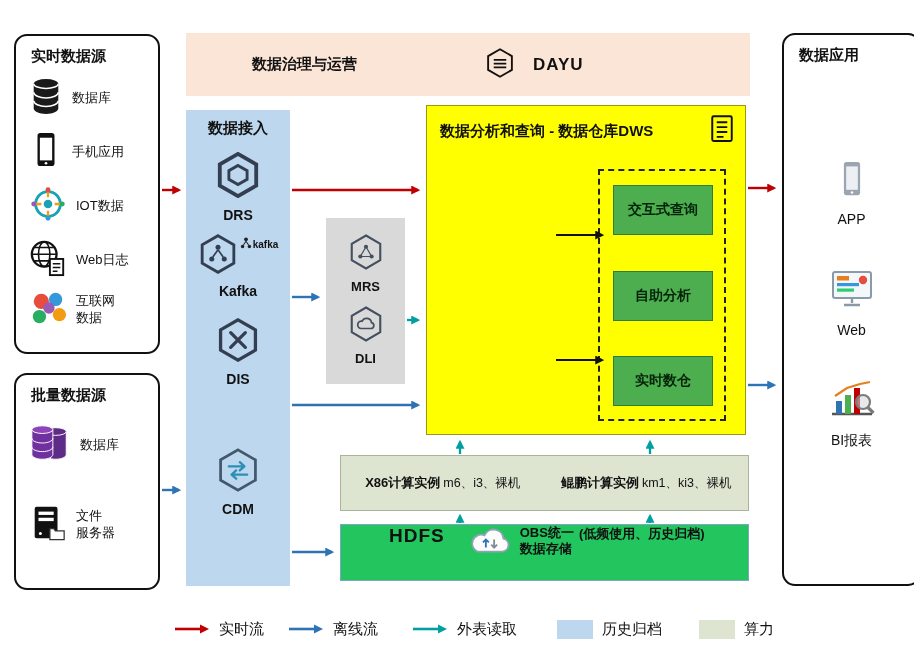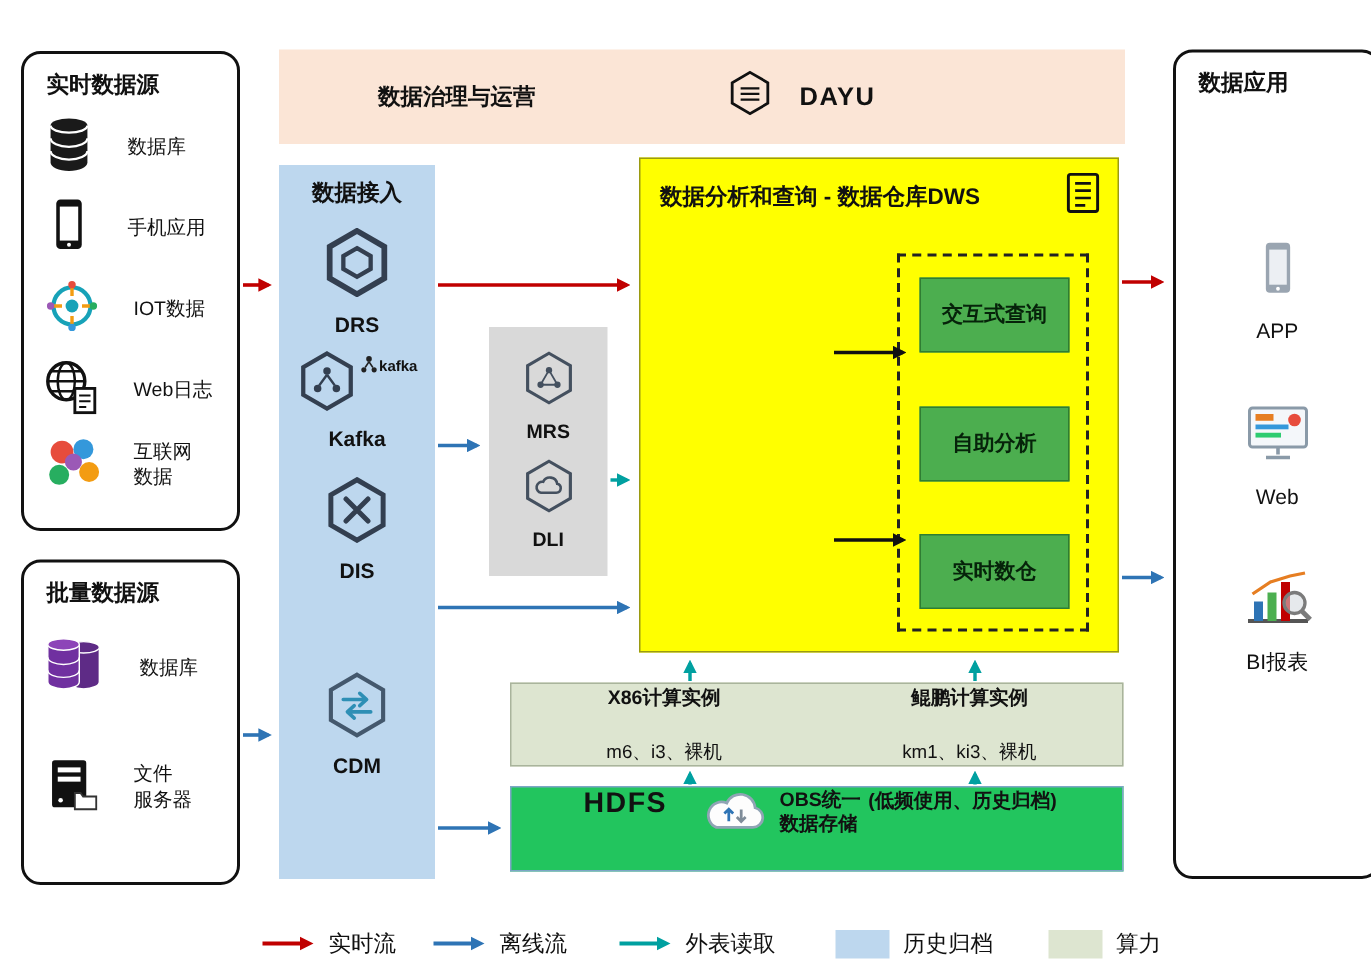--- a/index.html
+++ b/index.html
@@ -1,42 +1,42 @@
 <!DOCTYPE html>
 <html><head>
 <meta charset="utf-8">
 <style>
 *{box-sizing:border-box;margin:0;padding:0}
 body{background:#fff}
 .canvas{position:relative;width:914px;height:651px;background:#fff;overflow:hidden;
   font-family:"Liberation Sans","DejaVu Sans",sans-serif;color:#111}
 .outline-box{position:absolute;border:2px solid #111;border-radius:13px;background:#fff}
 .panel-title{font-size:15px;font-weight:bold;padding:11px 0 0 15px}
-.src-item{position:absolute;display:flex;align-items:center;gap:22px;height:44px;left:13px}
+.src-item{position:absolute;display:flex;align-items:center;gap:9px;height:44px;left:13px}
 .src-label{font-size:13px;line-height:1.3;white-space:pre-line}
 .ingestion{position:absolute;left:186px;top:110px;width:104px;height:476px;background:#bdd7ee}
 .col-title{text-align:center;font-size:15px;font-weight:bold;padding-top:9px}
 .svc{position:absolute;left:0;width:100%;display:flex;flex-direction:column;align-items:center;gap:5px}
 .svc-label{font-size:14px;font-weight:bold}
 .kafka-row{display:flex;align-items:flex-start;gap:2px}
 .kafka-badge{display:flex;align-items:center;gap:1px;margin-top:2px}
 .kafka-badge-text{font-size:10px;font-weight:bold}
 .gov{position:absolute;left:186px;top:33px;width:564px;height:63px;background:#fbe5d6;display:flex;align-items:center}
 .gov-title{font-size:15px;font-weight:bold;margin-left:66px}
 .gov-logo{display:flex;align-items:center;gap:18px;margin-left:128px}
 .gov-logo-text{font-size:17px;font-weight:bold;letter-spacing:1px}
 .graybox{position:absolute;left:326px;top:218px;width:79px;height:166px;background:#d9d9d9}
 .dws{position:absolute;left:426px;top:105px;width:320px;height:330px;background:#ffff00;border:1px solid #9a9a12}
 .dws-header{display:flex;align-items:center;padding:8px 8px 0 13px}
 .dws-title{font-size:15px;font-weight:bold}
 .dws-doc{margin-left:auto}
 .dashed{position:absolute;border:2px dashed #222}
 .module{position:absolute;background:#4cae4f;border:1px solid #2f7d33;display:flex;align-items:center;justify-content:center;font-size:14px;font-weight:bold;color:#06230a}
 .compute{position:absolute;left:340px;top:455px;width:409px;height:56px;background:#dde5d0;border:1px solid #a9b49c;display:flex}
-.compute-col{flex:1;display:flex;flex-direction:column;align-items:center;justify-content:space-between;gap:3px}
+.compute-col{flex:1;display:flex;flex-direction:row;align-items:center;justify-content:center;gap:3px}
 .compute-title{font-size:13px;font-weight:bold}
 .compute-sub{font-size:12.5px}
 .hdfs{position:absolute;left:340px;top:524px;width:409px;height:57px;background:#22c55e;border:1px solid #7da6c6;display:flex;align-items:flex-start}
 .hdfs-label{font-size:19px;font-weight:bold;margin-left:48px;letter-spacing:1px}
 .hdfs-cloud{margin-left:22px}
 .obs-label{font-size:13px;font-weight:bold;white-space:pre-line;line-height:1.25;margin-left:7px}
 .hdfs-note{font-size:13px;font-weight:bold;margin-left:5px}
 .apps{position:absolute;left:782px;top:33px;width:139px;height:553px}
 .app-item{position:absolute;left:0;width:100%;display:flex;flex-direction:column;align-items:center;gap:8px}
 .app-label{font-size:14px}

